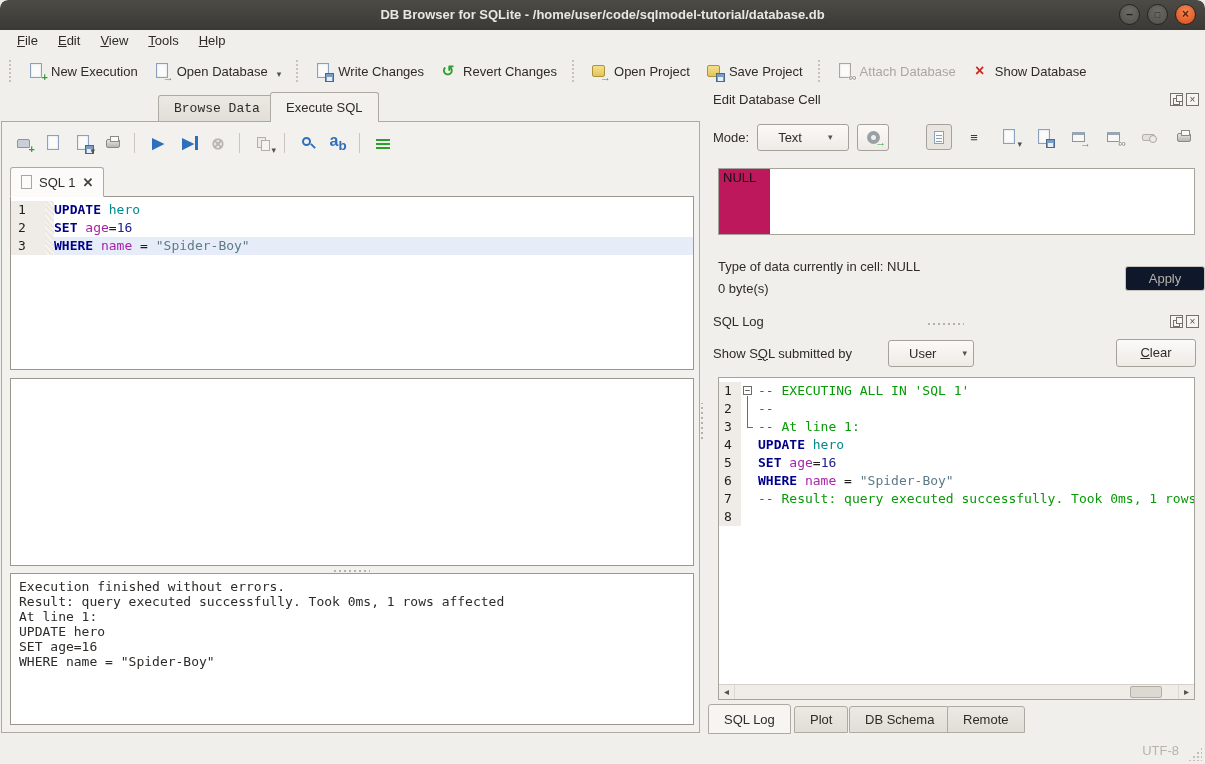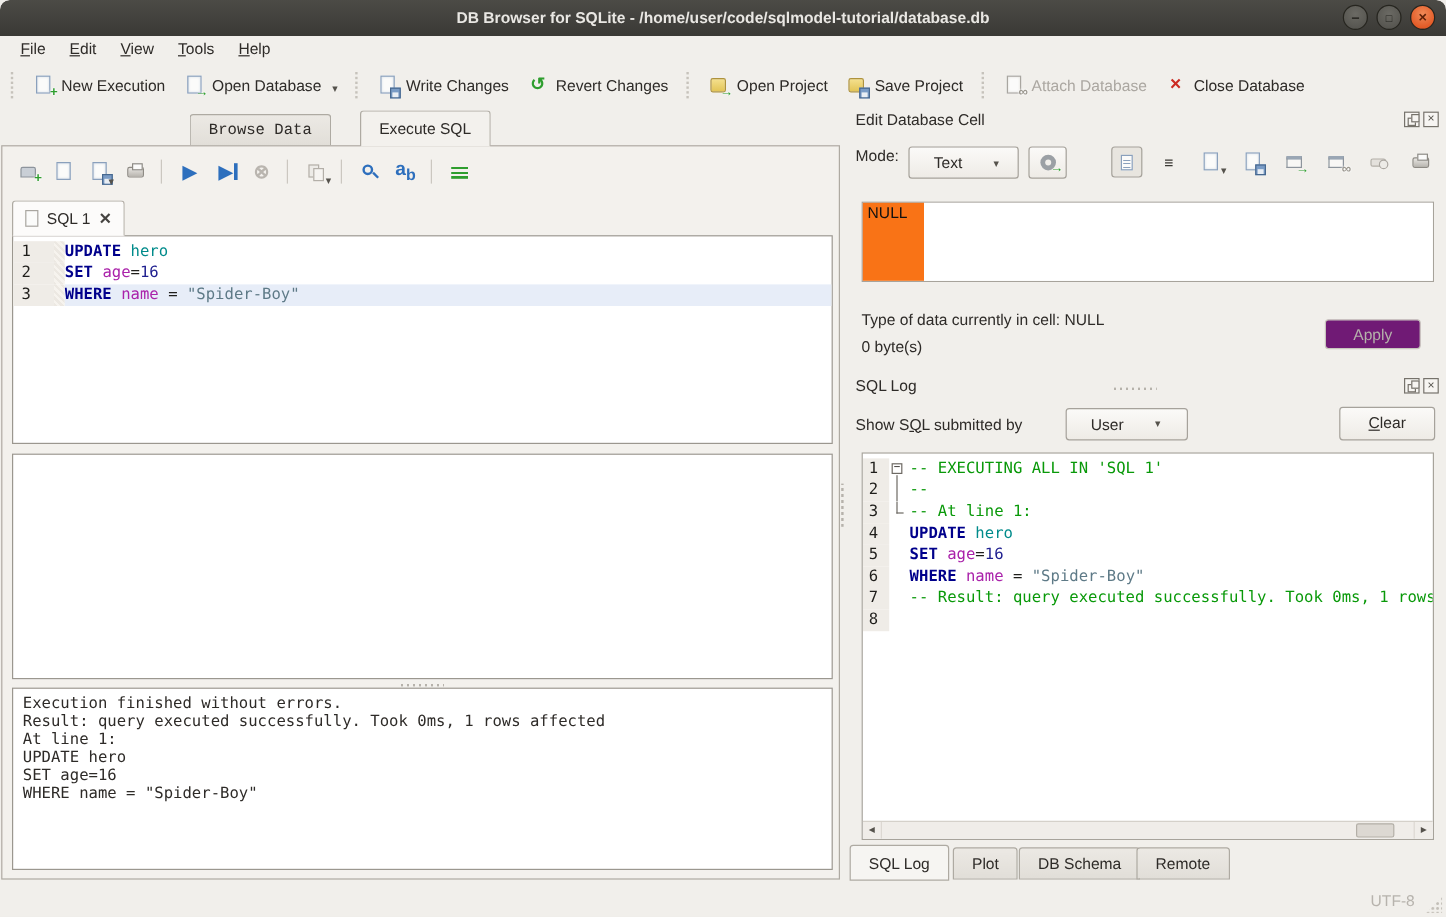--- a/index.html
+++ b/index.html
@@ -100,45 +100,45 @@
     background:repeating-linear-gradient(90deg,#B6B2AB 0 2px,transparent 2px 5px); z-index:5; }
   
   .right-pane { position:absolute; left:706px; top:90px; width:499px; height:645px; }
   .dock-title { position:absolute; left:7px; right:6px; display:flex; align-items:center; }
   .dock-title .dt-label { flex:1; }
   .dock-btns { display:flex; gap:3px; }
   .dock-btn { position:relative; width:13px; height:13px; border:1px solid #76726B; background:#F7F5F2;
     font-size:10px; line-height:11px; text-align:center; color:#55524C; }
   .dock-float::before { content:""; position:absolute; left:2px; top:4px; width:5px; height:5px; border:1px solid #76726B; }
   .dock-float::after { content:""; position:absolute; left:5px; top:1px; width:5px; height:5px; border:1px solid #76726B; background:#F7F5F2; }
-  .mode-row { position:absolute; left:7px; right:8px; top:32px; height:30px; display:flex; align-items:flex-start; gap:8px; }
+  .mode-row { position:absolute; left:7px; right:8px; top:32px; height:30px; display:flex; align-items:center; gap:8px; }
   .combo { height:27px; border:1px solid #A6A29B; border-radius:3px; background:linear-gradient(#FBFAF8,#EEEBE6);
     display:flex; align-items:center; padding:0 20px; }
   .combo .combo-caret { font-size:9px; color:#55524C; margin-left:26px; }
   .gear-btn { width:32px; height:27px; border:1px solid #A6A29B; border-radius:3px; background:linear-gradient(#FBFAF8,#EEEBE6);
     display:flex; align-items:center; justify-content:center; position:relative; }
   .gear-btn .badge { right:2px; bottom:2px; }
   .cell-icons { margin-left:auto; display:flex; align-items:center; gap:9px; }
   .mbtn.pressed { border:1px solid #A6A29B; background:#E8E5DF; }
   .i-doclines { position:absolute; left:3px; top:2px; width:10px; height:13px; background:#FBFBFA; border:1px solid #8AA0BC; }
   .i-doclines::after { content:""; position:absolute; left:1px; top:2px; width:6px; height:8px;
     background:repeating-linear-gradient(0deg,#8AA0BC 0 1px,transparent 1px 3px); }
   .g-wrap { font-size:13px; font-weight:bold; color:#3B3934; }
   .i-null { position:absolute; left:1px; top:5px; width:13px; height:7px; background:#E4E1DC; border:1px solid #B3AFA8; border-radius:2px; }
   .i-null::after { content:""; position:absolute; right:-3px; bottom:-3px; width:6px; height:6px; border:1px solid #ABA7A1; border-radius:50%; background:#EDEBE7; }
   .cell-editor { position:absolute; left:12px; top:78px; width:477px; height:67px; background:#FFF; border:1px solid #A7A39B; display:flex; }
-  .cell-null-strip { flex:0 0 51px; background:#f97316; padding:1px 2px 0 4px; color:#111; }
+  .cell-null-strip { flex:0 0 51px; background:#be185d; padding:1px 2px 0 4px; color:#111; }
   .type-line { position:absolute; left:12px; top:169px; }
   .size-line { position:absolute; left:12px; top:191px; }
   .btn { border:1px solid #A6A29B; border-radius:3px; background:linear-gradient(#FBFAF8,#EEEBE6); text-align:center; }
-  .apply-btn { position:absolute; right:21px; top:176px; width:80px; height:25px; line-height:23px;
-    color:#B5B1AB; border-color:#C8C4BD; background:#701a75; }
+  .apply-btn { position:absolute; right:0; top:176px; width:80px; height:25px; line-height:23px;
+    color:#B5B1AB; border-color:#C8C4BD; background:#0f172a; }
   .clear-btn { position:absolute; right:9px; top:249px; width:80px; height:28px; line-height:26px; color:#2E2B28; }
   .show-row { position:absolute; left:7px; top:249px; height:28px; display:flex; align-items:center; }
-  .show-row .combo { position:absolute; left:175px; width:102px; }
+  .show-row .combo { position:absolute; left:175px; width:86px; }
   .log-box { position:absolute; left:12px; top:287px; width:477px; height:323px; background:#FFF; border:1px solid #A7A39B; overflow:hidden; }
   .log-box .ln { flex:0 0 22px; padding-left:5px; background:#EFECE7; color:#1F1E1B; }
   .fold { flex:0 0 17px; position:relative; }
   .fold-box { position:absolute; left:2px; top:4px; width:9px; height:9px; border:1px solid #6E6A64; background:#FFF;
     font-size:9px; line-height:7px; text-align:center; color:#2E2B28; }
   .fold.start::after { content:""; position:absolute; left:6px; top:14px; bottom:0; border-left:1px solid #6E6A64; }
   .fold.mid::after { content:""; position:absolute; left:6px; top:0; bottom:0; border-left:1px solid #6E6A64; }
   .fold.end::after { content:""; position:absolute; left:6px; top:0; height:9px; width:5px; border-left:1px solid #6E6A64; border-bottom:1px solid #6E6A64; }
   .log-scrollbar { position:absolute; left:0; right:0; bottom:0; height:15px; background:#F0EDE9; border-top:1px solid #D5D1CA; display:flex; }
   .sb-btn { width:16px; text-align:center; font-size:10px; line-height:14px; color:#55524C; border-right:1px solid #DCD8D2; }
@@ -227,26 +227,26 @@
       <span class="icon16">
           <span class="i-doc gray"></span>
           <span class="badge grayb">∞</span>
         </span>
       <span>Attach Database</span>
     </div>
     <div class="tbtn">
       <span class="icon16">
           <span class="glyph g-closedb">×</span>
         </span>
-      <span>Close Database</span>
+      <span>Show Database</span>
     </div>
   </div>
 
   <div class="tab" style="left:158px;font-family:Liberation Mono, monospace;"><span>Browse Data</span></div>
-  <div class="tab active" style="left:270px;margin-left:30px;"><span>Execute SQL</span></div>
+  <div class="tab active" style="left:270px;"><span>Execute SQL</span></div>
 
   <div class="tab-frame">
 
     <div class="icon-toolbar">
       <div class="mbtn">
           <span class="icon16">
             <span class="i-tab-new"></span>
             <span class="badge green">+</span>
           </span>
         </div>

